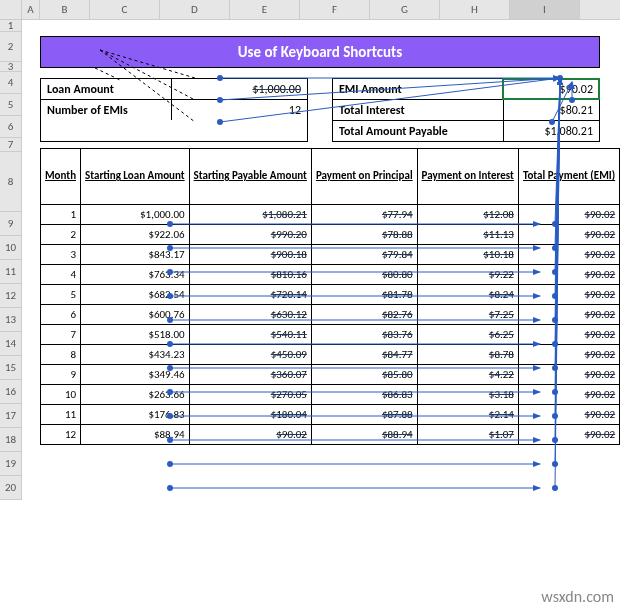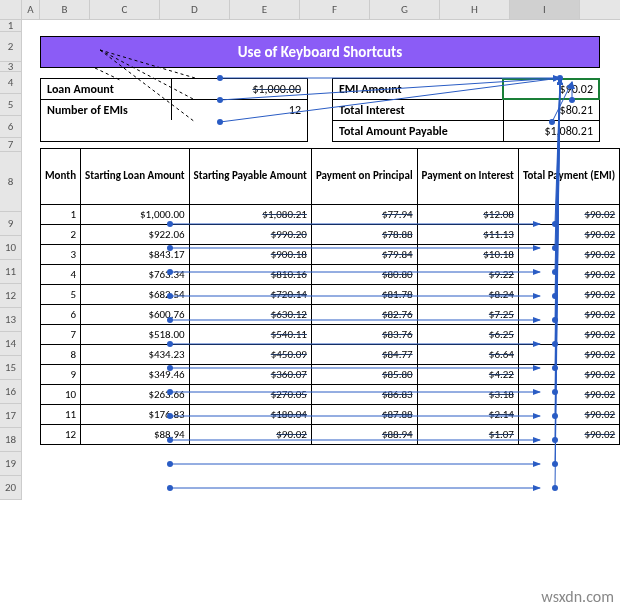--- a/index.html
+++ b/index.html
@@ -66,20 +66,21 @@
     padding: 3px 4px;
     text-align: right;
     white-space: nowrap;
   }
   .tbl th {
     text-align: right;
     font-weight: bold;
     vertical-align: middle;
     height: 56px;
     line-height: 1.15;
+    text-decoration: underline;
   }
   .tbl td.mon { text-align: right; }
   .content {
     position: absolute;
     left: 22px;
     top: 20px;
     width: 580px;
     padding-left: 18px;
   }
   .sel-cell {
@@ -245,21 +246,21 @@
           <td class="strike">$83.76</td>
           <td class="strike">$6.25</td>
           <td class="strike">$90.02</td>
           <td class="strike">$ 434.23</td>
         </tr>
         <tr>
           <td class="mon">8</td>
           <td>$434.23</td>
           <td class="strike">$450.09</td>
           <td class="strike">$84.77</td>
-          <td class="strike">$6.64</td>
+          <td class="strike">$8.78</td>
           <td class="strike">$90.02</td>
           <td class="strike">$ 349.46</td>
         </tr>
         <tr>
           <td class="mon">9</td>
           <td>$349.46</td>
           <td class="strike">$360.07</td>
           <td class="strike">$85.80</td>
           <td class="strike">$4.22</td>
           <td class="strike">$90.02</td>

